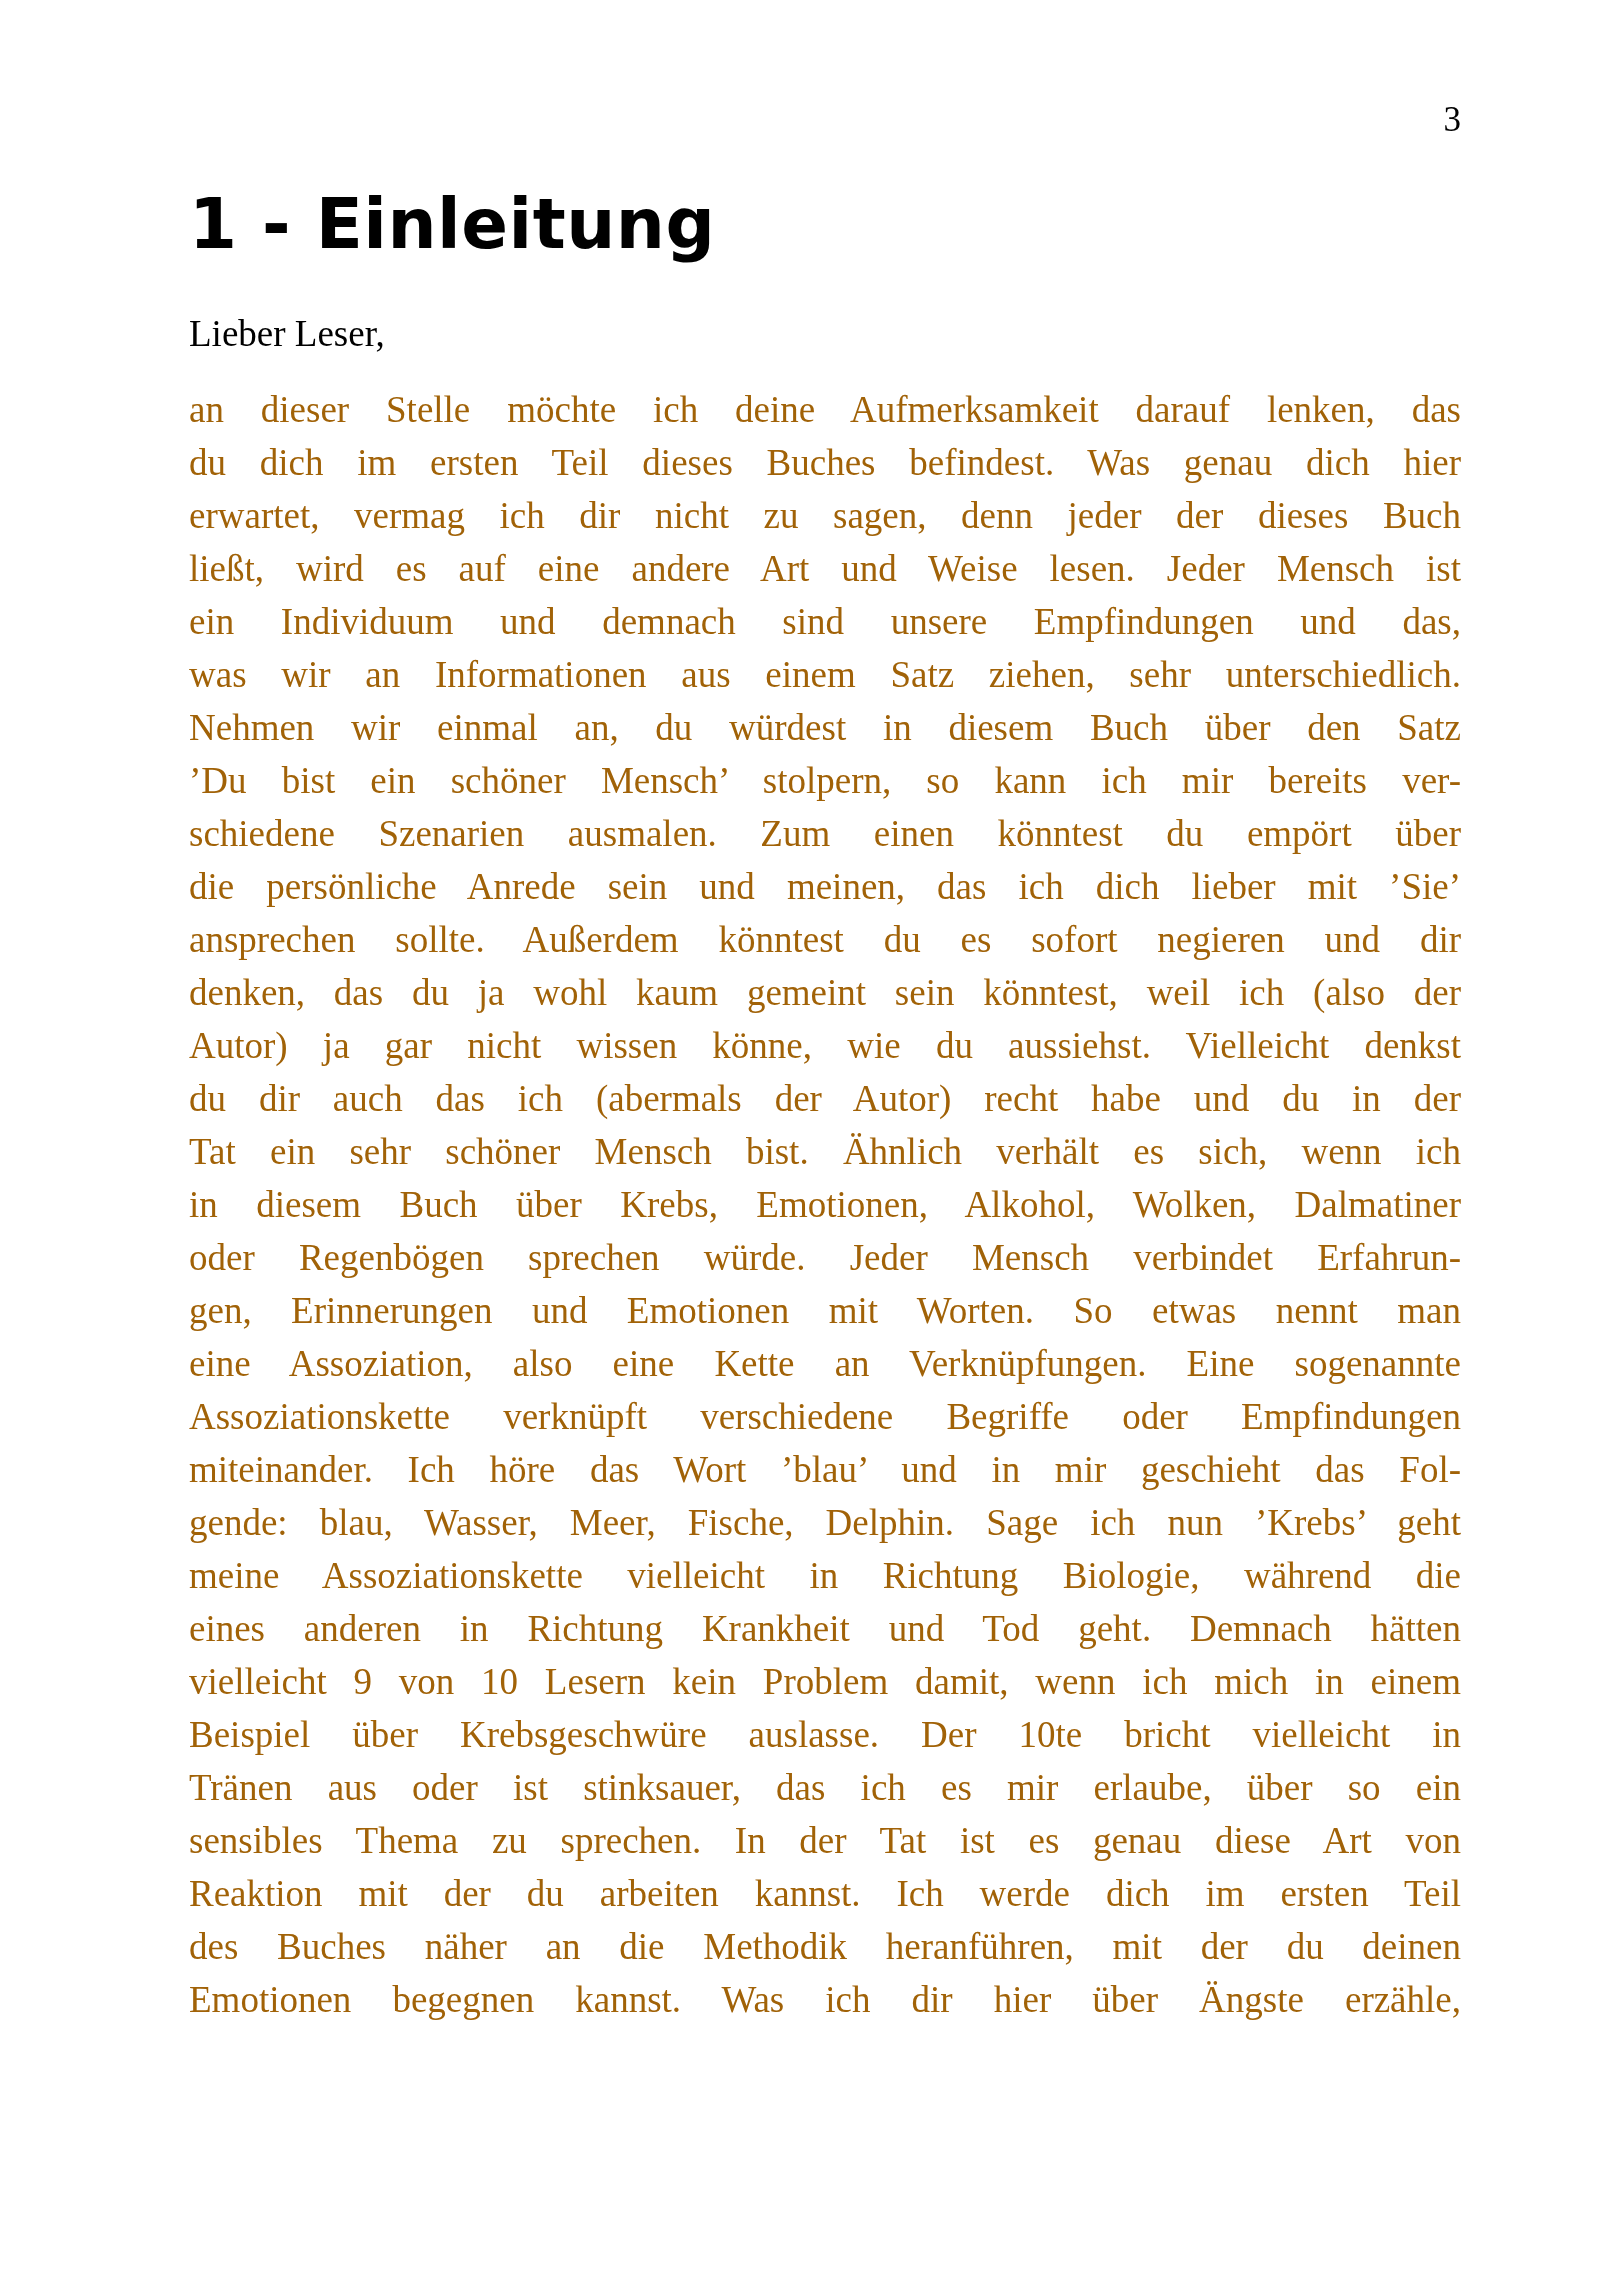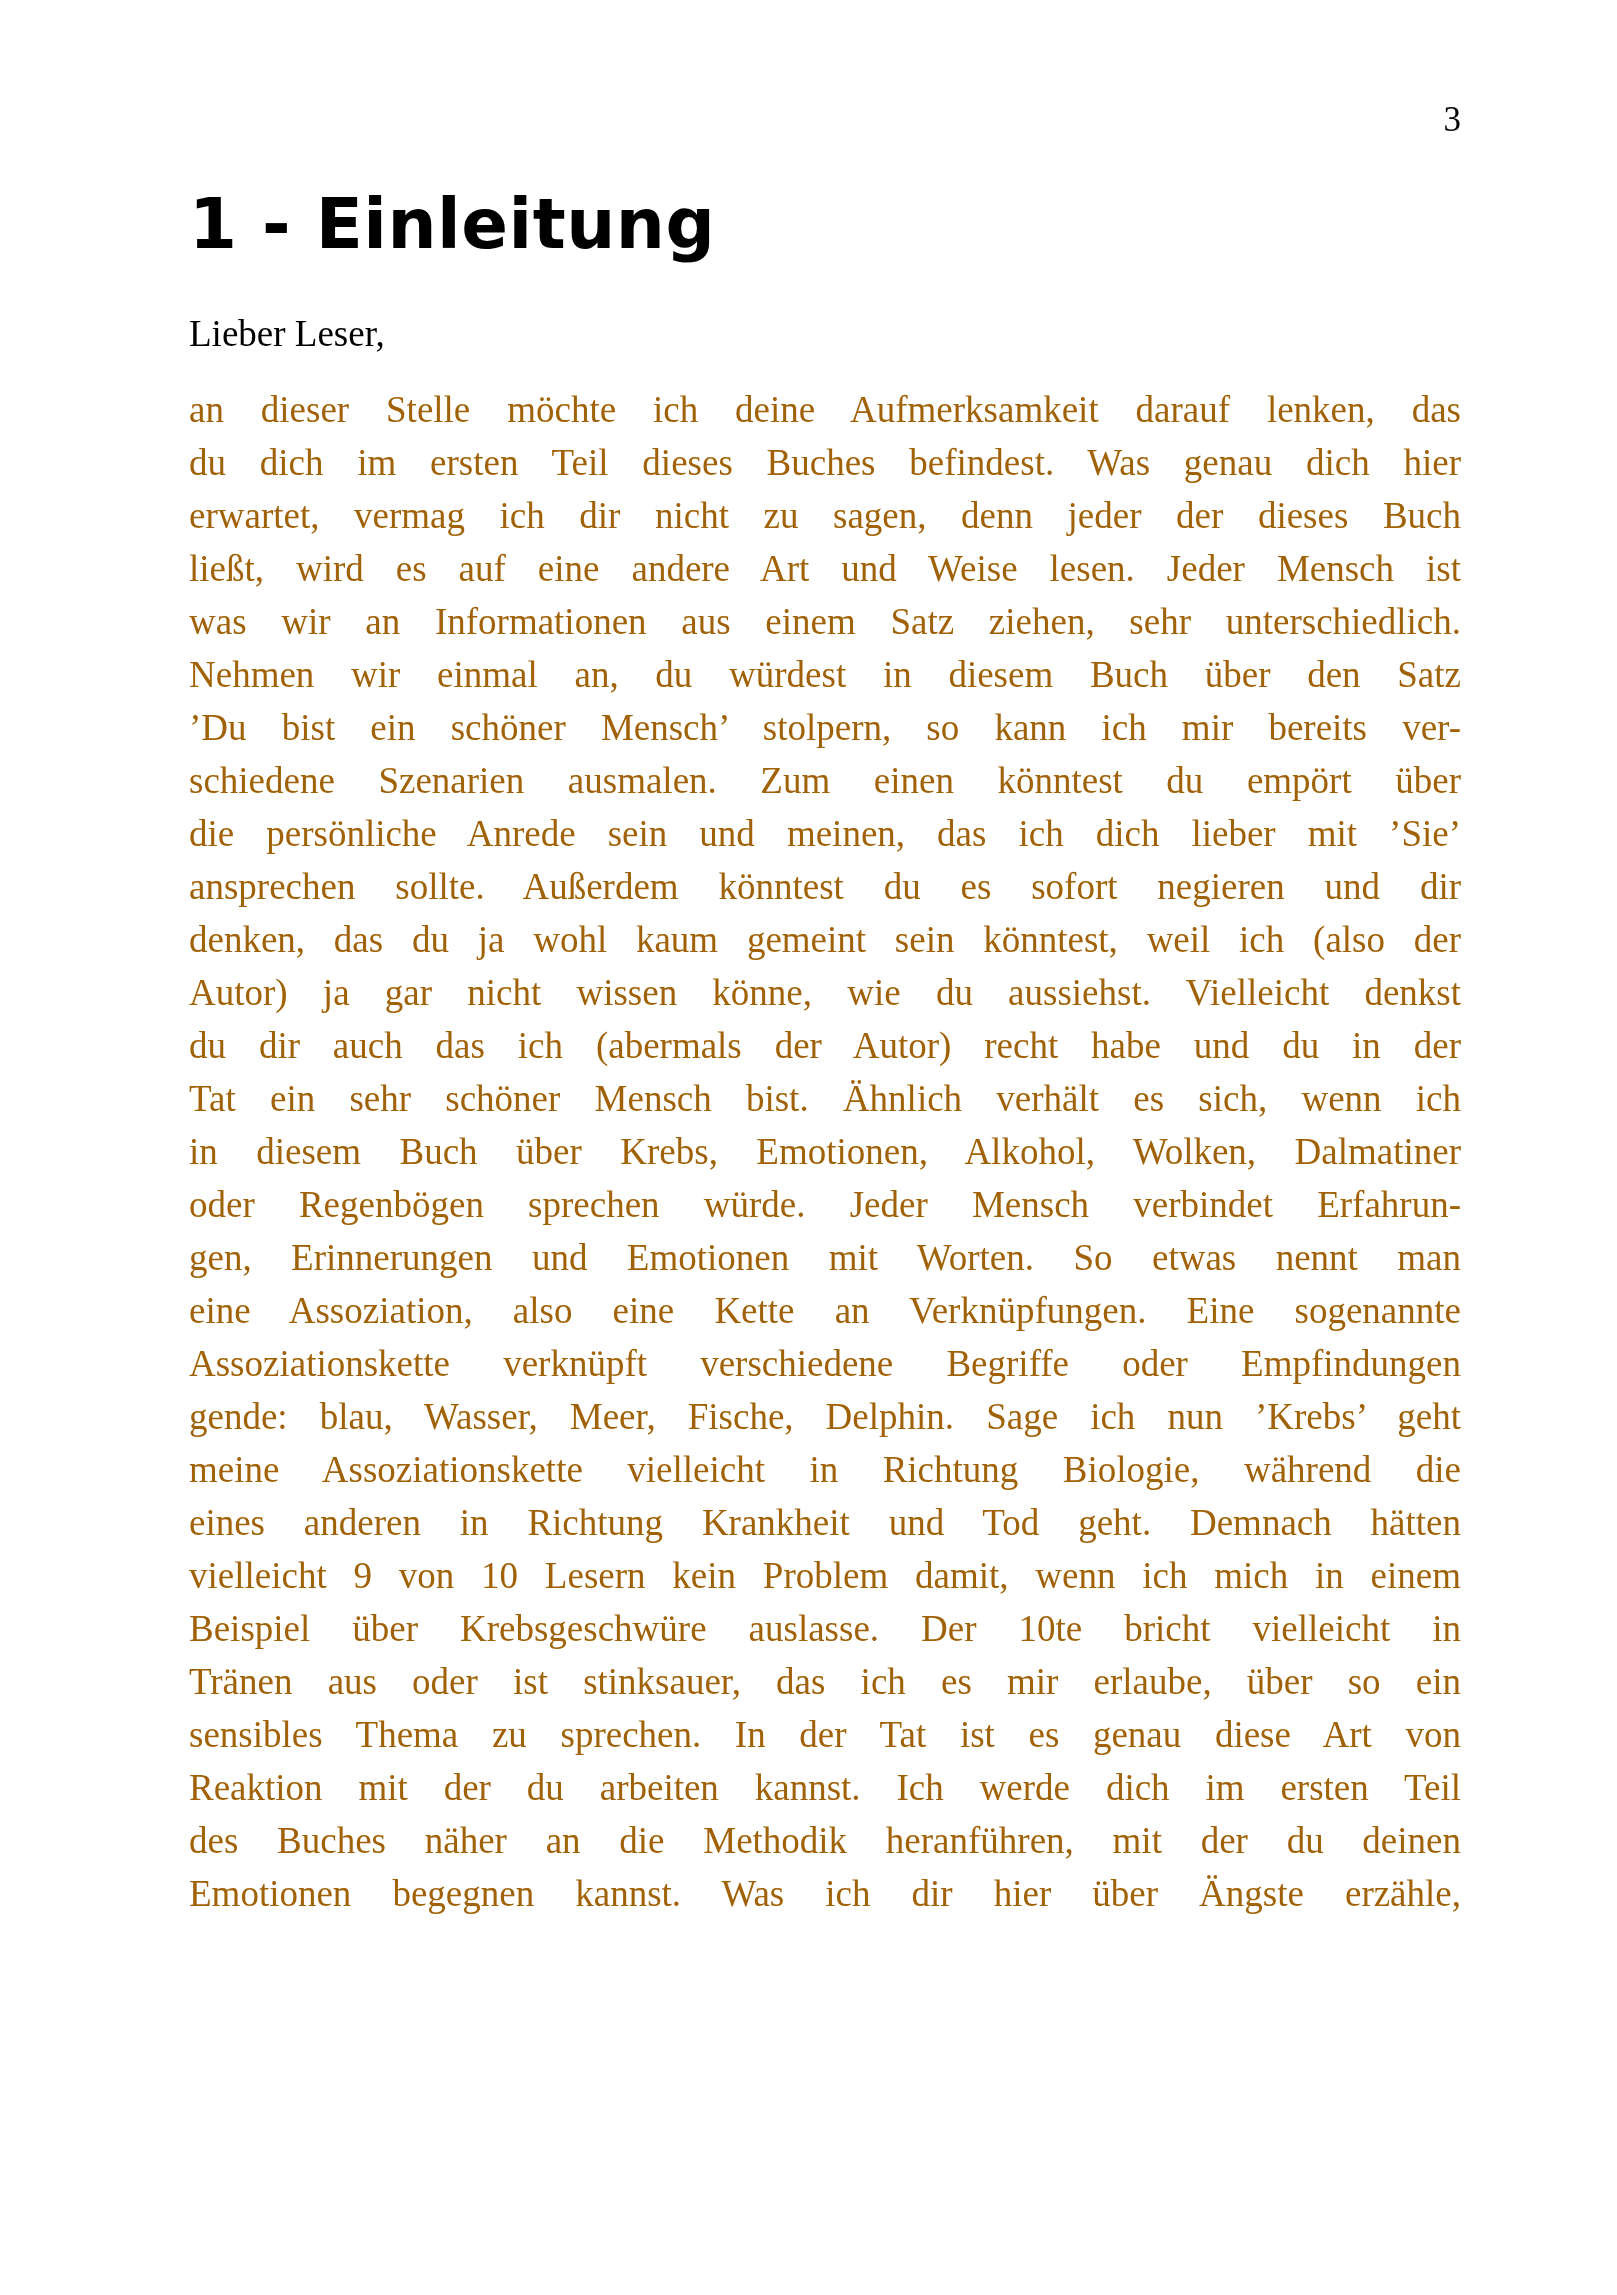--- a/index.html
+++ b/index.html
@@ -61,35 +61,37 @@
 
   <h1 class="chapter-heading">1 - Einleitung</h1>
 
   <div class="salutation">Lieber Leser,</div>
 
   <div class="body-paragraph">
       <div class="text-line">an dieser Stelle möchte ich deine Aufmerksamkeit darauf lenken, das</div>
       <div class="text-line">du dich im ersten Teil dieses Buches befindest. Was genau dich hier</div>
       <div class="text-line">erwartet, vermag ich dir nicht zu sagen, denn jeder der dieses Buch</div>
       <div class="text-line">ließt, wird es auf eine andere Art und Weise lesen. Jeder Mensch ist</div>
+      <div class="text-line">ein Individuum und demnach sind unsere Empfindungen und das,</div>
       <div class="text-line">was wir an Informationen aus einem Satz ziehen, sehr unterschiedlich.</div>
       <div class="text-line">Nehmen wir einmal an, du würdest in diesem Buch über den Satz</div>
       <div class="text-line">’Du bist ein schöner Mensch’ stolpern, so kann ich mir bereits ver-</div>
       <div class="text-line">schiedene Szenarien ausmalen. Zum einen könntest du empört über</div>
       <div class="text-line">die persönliche Anrede sein und meinen, das ich dich lieber mit ’Sie’</div>
       <div class="text-line">ansprechen sollte. Außerdem könntest du es sofort negieren und dir</div>
       <div class="text-line">denken, das du ja wohl kaum gemeint sein könntest, weil ich (also der</div>
       <div class="text-line">Autor) ja gar nicht wissen könne, wie du aussiehst. Vielleicht denkst</div>
       <div class="text-line">du dir auch das ich (abermals der Autor) recht habe und du in der</div>
       <div class="text-line">Tat ein sehr schöner Mensch bist. Ähnlich verhält es sich, wenn ich</div>
       <div class="text-line">in diesem Buch über Krebs, Emotionen, Alkohol, Wolken, Dalmatiner</div>
       <div class="text-line">oder Regenbögen sprechen würde. Jeder Mensch verbindet Erfahrun-</div>
       <div class="text-line">gen, Erinnerungen und Emotionen mit Worten. So etwas nennt man</div>
       <div class="text-line">eine Assoziation, also eine Kette an Verknüpfungen. Eine sogenannte</div>
       <div class="text-line">Assoziationskette verknüpft verschiedene Begriffe oder Empfindungen</div>
+      <div class="text-line">miteinander. Ich höre das Wort ’blau’ und in mir geschieht das Fol-</div>
       <div class="text-line">gende: blau, Wasser, Meer, Fische, Delphin. Sage ich nun ’Krebs’ geht</div>
       <div class="text-line">meine Assoziationskette vielleicht in Richtung Biologie, während die</div>
       <div class="text-line">eines anderen in Richtung Krankheit und Tod geht. Demnach hätten</div>
       <div class="text-line">vielleicht 9 von 10 Lesern kein Problem damit, wenn ich mich in einem</div>
       <div class="text-line">Beispiel über Krebsgeschwüre auslasse. Der 10te bricht vielleicht in</div>
       <div class="text-line">Tränen aus oder ist stinksauer, das ich es mir erlaube, über so ein</div>
       <div class="text-line">sensibles Thema zu sprechen. In der Tat ist es genau diese Art von</div>
       <div class="text-line">Reaktion mit der du arbeiten kannst. Ich werde dich im ersten Teil</div>
       <div class="text-line">des Buches näher an die Methodik heranführen, mit der du deinen</div>
       <div class="text-line">Emotionen begegnen kannst. Was ich dir hier über Ängste erzähle,</div>

